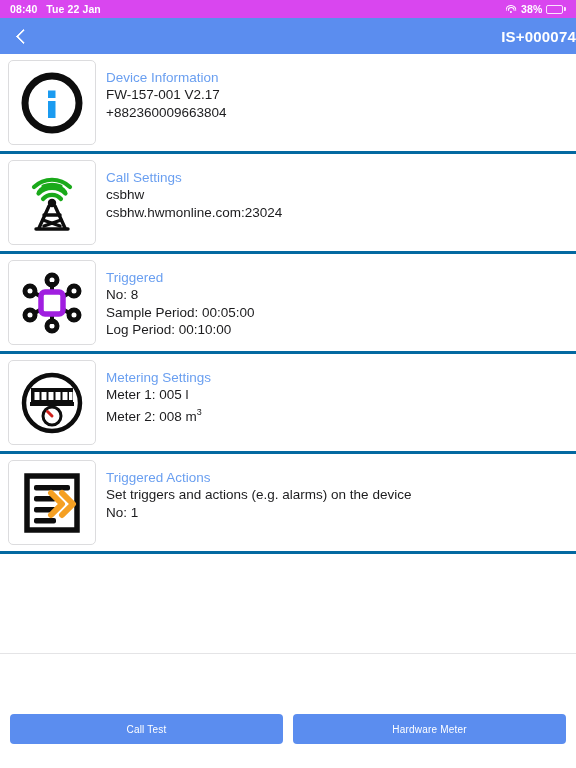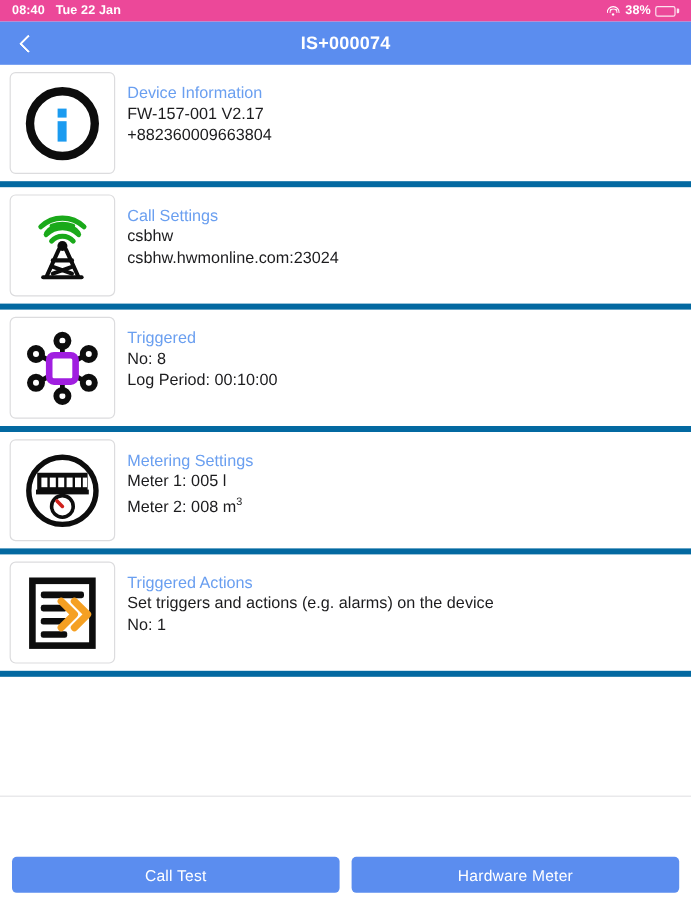--- a/index.html
+++ b/index.html
@@ -4,21 +4,21 @@
 <style>
   * { margin:0; padding:0; box-sizing:border-box; }
   html, body {
     width:576px; height:768px;
     font-family:"Liberation Sans", sans-serif;
     background:#ffffff;
     overflow:hidden;
   }
   
   #status-bar{
-    height:18px; background:#ec4899; color:#ffffff;
+    height:18px; background:#d946ef; color:#ffffff;
     display:flex; align-items:center; padding:0 10px;
     font-size:10.5px; font-weight:bold; letter-spacing:.1px;
   }
   #status-bar .clock{ margin-right:9px; }
   #status-bar .spacer{ flex:1; }
   .wifi-ico{ width:12px; height:10px; margin-right:4px; position:relative; display:inline-block; }
   .wifi-ico i{
     position:absolute; left:50%; transform:translateX(-50%);
     border:1.3px solid #ffffff; border-bottom:none;
     border-radius:50% 50% 0 0 / 100% 100% 0 0;
@@ -30,38 +30,38 @@
   .batt-body{ width:17px; height:9px; border:1.2px solid rgba(255,255,255,.85); border-radius:2px; padding:1px; }
   .batt-fill{ height:100%; width:38%; background:#ffffff; border-radius:1px; }
   .batt-cap{ width:1.6px; height:4px; background:rgba(255,255,255,.85); border-radius:0 1px 1px 0; margin-left:1px; }
 
   
   #nav-bar{
     height:36px; background:#5b8def; position:relative;
     display:flex; align-items:center;
   }
   #nav-title{
-    position:absolute; left:0; right:0; text-align:center;
+    position:absolute; left:0; right:0; text-align:right;
     color:#ffffff; font-size:15px; font-weight:bold; letter-spacing:.2px;
   }
   #back-button{
     width:46px; height:36px; display:flex; align-items:center; justify-content:center;
     position:relative; z-index:2; cursor:pointer;
   }
   .chev-back{
     width:11px; height:11px; border-left:2.6px solid #fff; border-bottom:2.6px solid #fff;
     transform:rotate(45deg); border-radius:1px;
   }
 
   
   #list{ background:#fff; }
   .row{
     display:flex; align-items:flex-start;
     padding:6px 0 6px 8px;
-    border-bottom:5px solid #0369a1;
+    border-bottom:3px solid #0369a1;
     min-height:100px;
   }
   .icon-box{
     width:88px; height:85px; flex:0 0 88px;
     border:1px solid #dcdcde; border-radius:5px;
     background:#fff; display:flex; align-items:center; justify-content:center;
     overflow:hidden;
   }
   .row-text{ padding:9px 0 0 10px; }
   .row-title{ color:#6a9ff0; font-size:13.5px; line-height:17px; }
@@ -72,21 +72,21 @@
   .filler{ height:100px; border-bottom:1px solid #e4e4e6; }
 
   
   #footer{
     position:absolute; left:0; right:0; bottom:0;
     height:62px; display:flex; align-items:center; gap:10px;
     padding:0 10px 16px 10px; background:#fff;
   }
   .test-btn{
     flex:1; height:30px; background:#5b8def; border:none; border-radius:4px;
-    color:#fff; font-size:13px; font-family:"Liberation Sans", sans-serif;
+    color:#fff; font-size:10px; font-family:"Liberation Sans", sans-serif;
     cursor:pointer; letter-spacing:.2px;
   }
 </style>
 </head>
 <body>
 
 <div id="status-bar">
   <span class="clock">08:40</span>
   <span>Tue 22 Jan</span>
   <span class="spacer"></span>
@@ -175,20 +175,21 @@
           <circle cx="57" cy="23" r="5"></circle>
           <circle cx="13" cy="47" r="5"></circle>
           <circle cx="57" cy="47" r="5"></circle>
         </g>
         <rect x="24" y="24" width="22" height="22" rx="4" fill="#ffffff" stroke="#a01ee0" stroke-width="5.5"></rect>
       </svg>
     </div>
     <div class="row-text">
       <div class="row-title">Triggered</div>
       <div class="row-line">No: 8</div>
+      <div class="row-line">Sample Period: 00:05:00</div>
       <div class="row-line">Log Period: 00:10:00</div>
     </div>
   </div>
 
   <div class="row">
     <div class="icon-box">
       <svg width="70" height="70" viewBox="0 0 70 70">
         <circle cx="35" cy="35" r="28" fill="none" stroke="#0d0d0d" stroke-width="4.5"></circle>
         <path d="M14 20 H56 V36 H14 Z" fill="#0d0d0d"></path>
         <rect x="13" y="34" width="44" height="4" fill="#0d0d0d"></rect>

